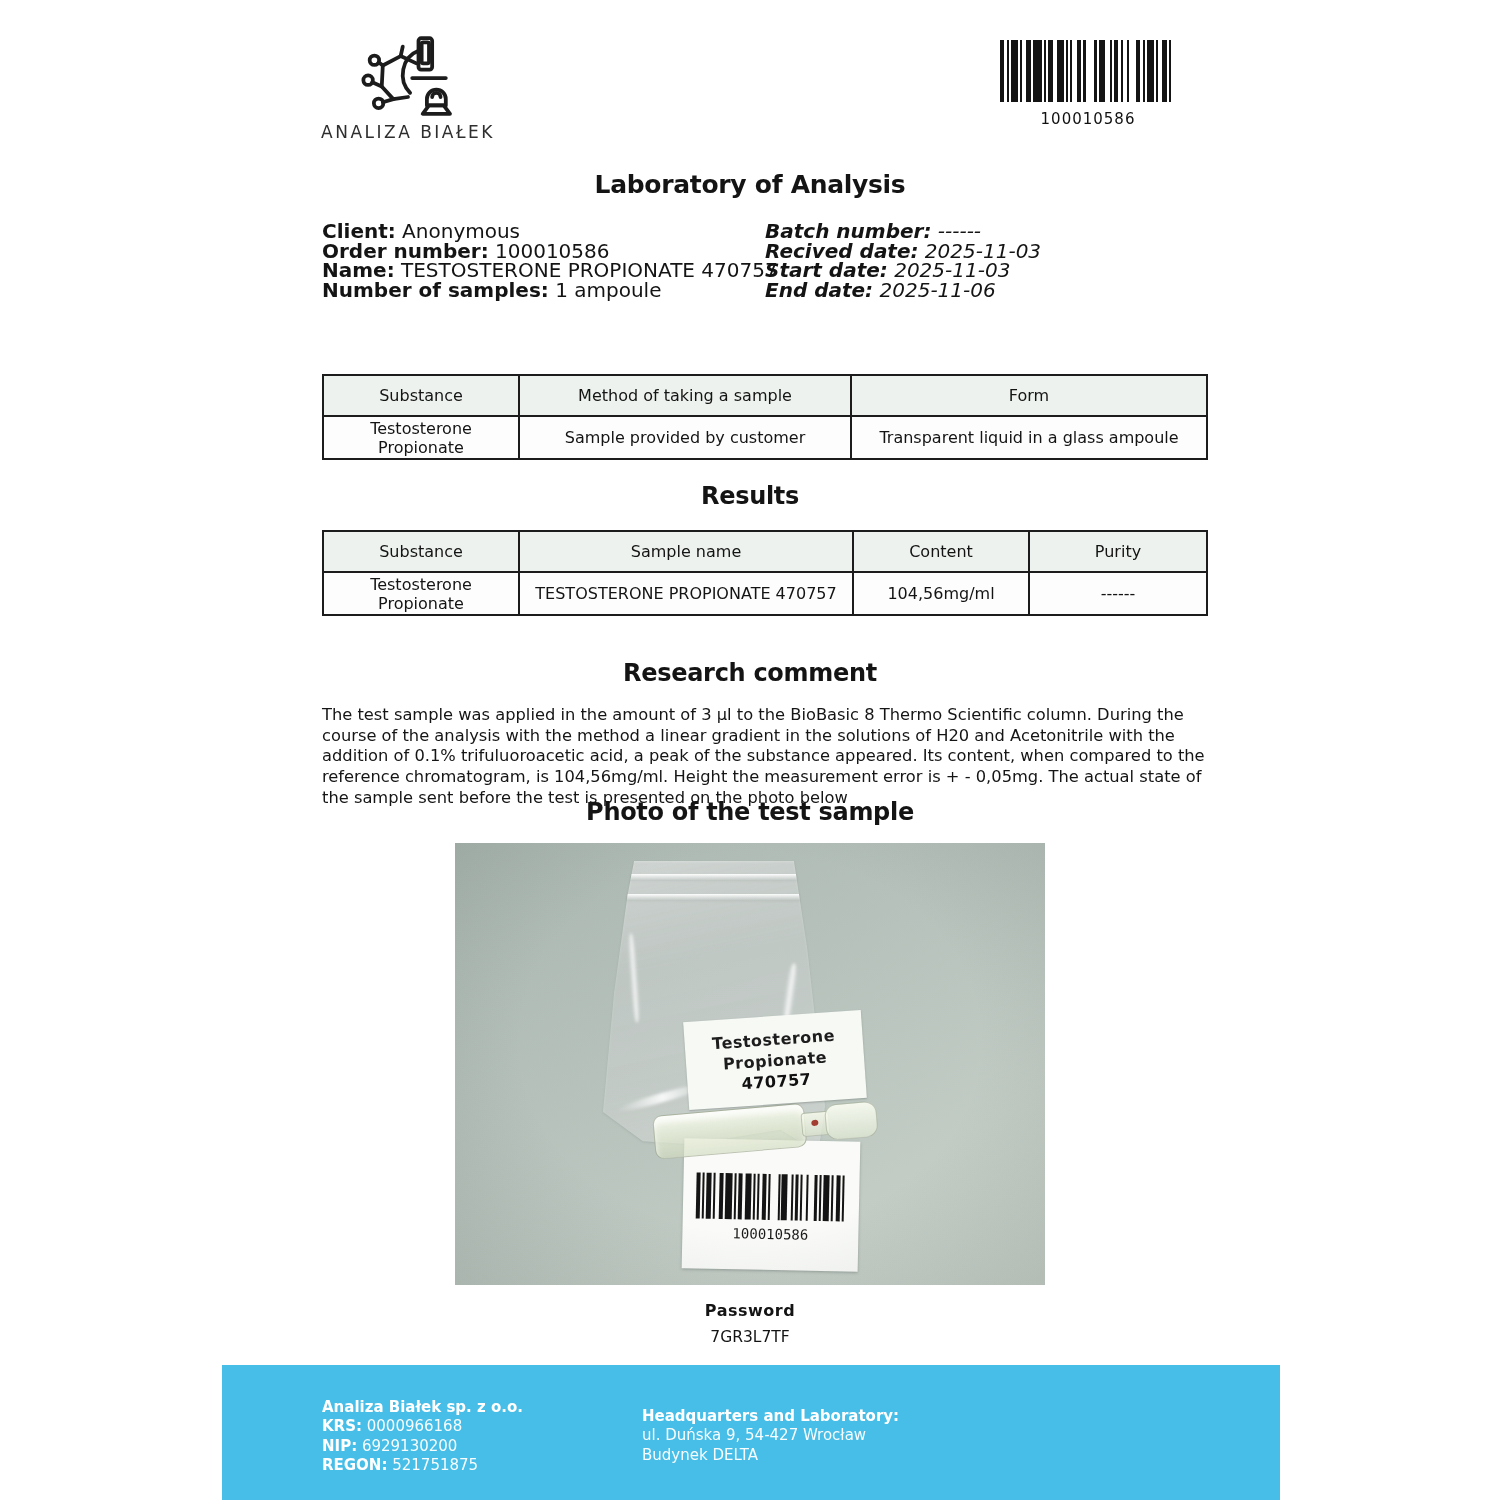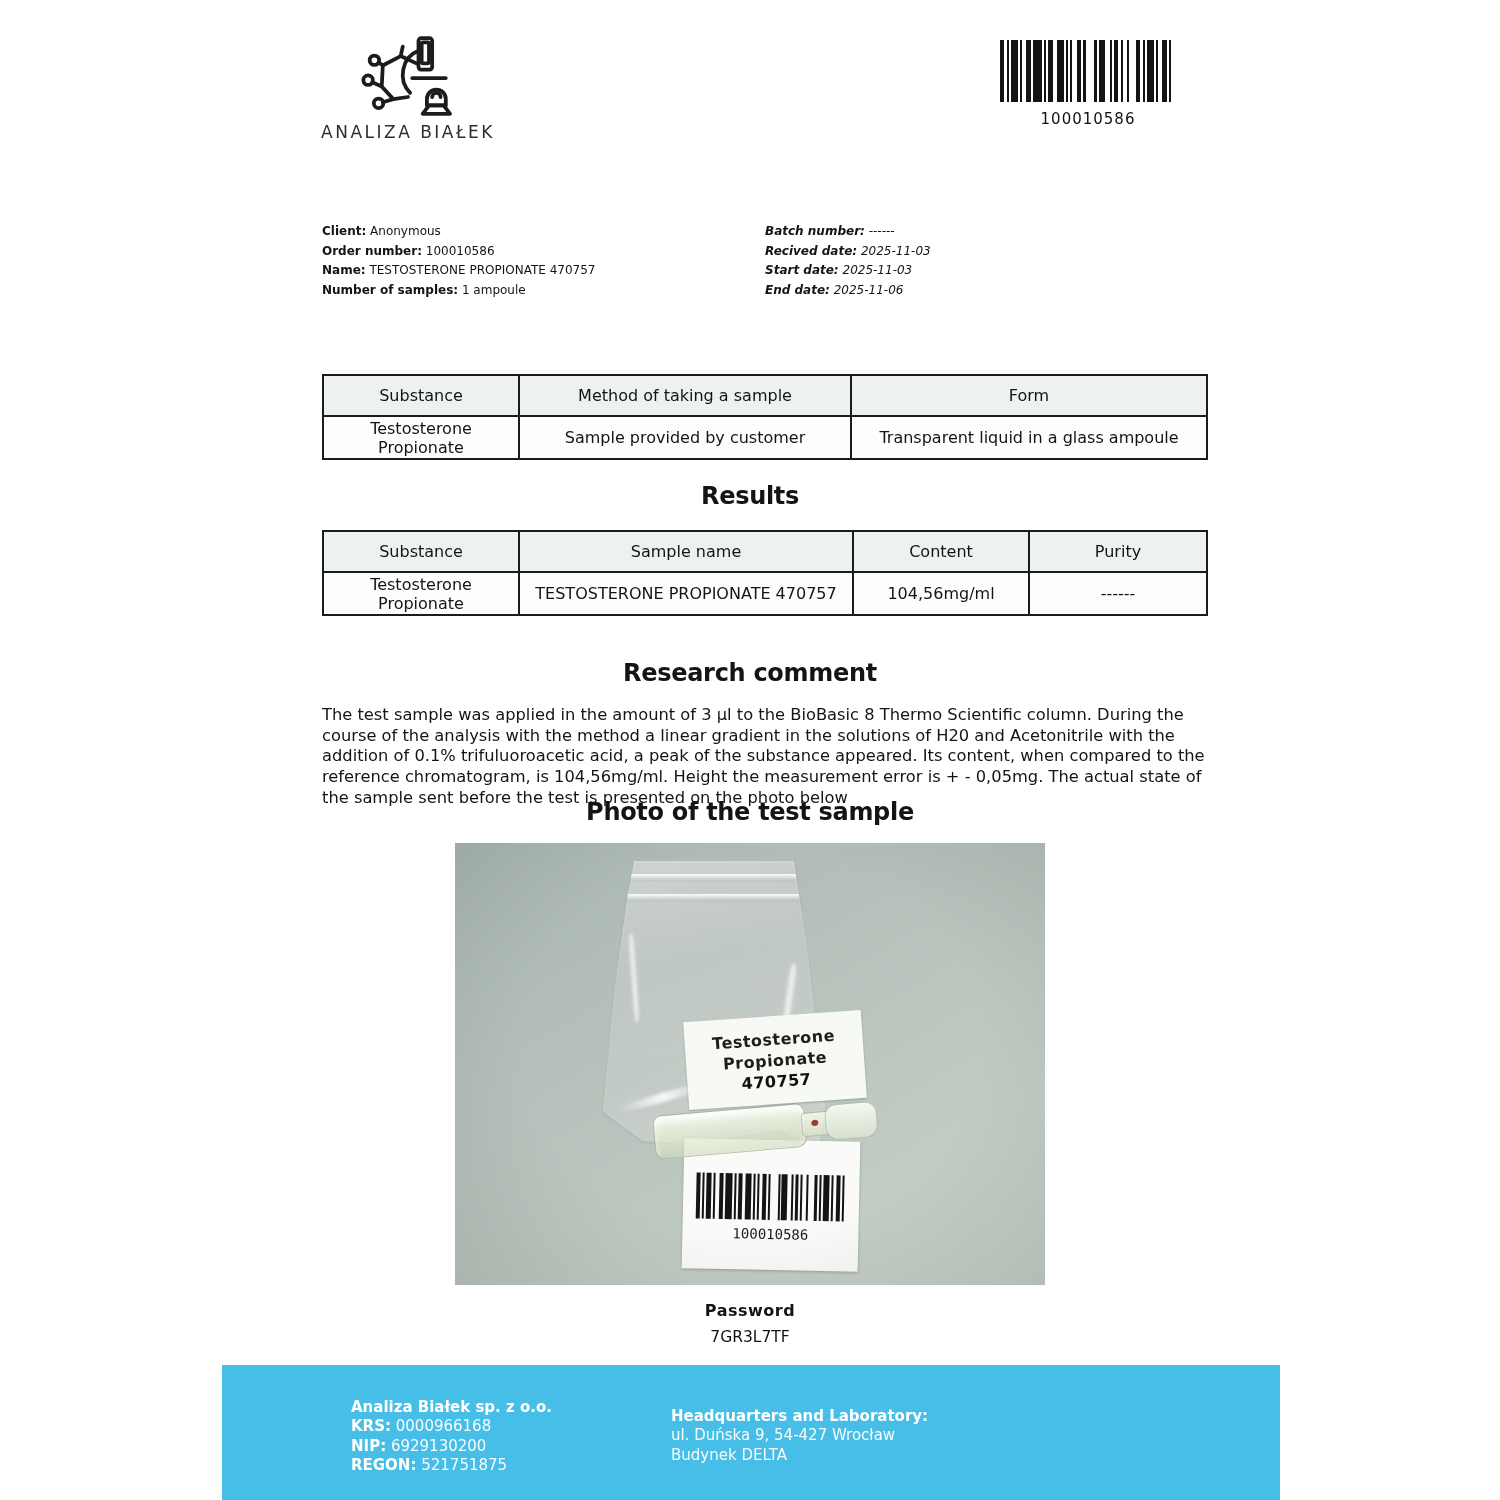--- a/index.html
+++ b/index.html
@@ -18,21 +18,21 @@
 
   
   .h-center{position:absolute;left:0;width:1500px;text-align:center;font-weight:bold;letter-spacing:-0.3px;}
   .doc-title{top:170px;font-size:25px;}
   .h-sample{top:326px;font-size:24px;}
   .h-results{top:482px;font-size:24px;}
   .h-comment{top:659px;font-size:24px;}
   .h-photo{top:798px;font-size:24px;}
 
   
-  .info-col{position:absolute;top:222px;font-size:12px;line-height:19.7px;white-space:nowrap;}
+  .info-col{position:absolute;top:222px;font-size:20px;line-height:19.7px;white-space:nowrap;}
   .info-left{left:322px;}
   .info-right{left:765px;font-style:italic;}
   .info-col b{font-weight:bold;}
 
   
   table.lab{position:absolute;left:322px;border-collapse:collapse;table-layout:fixed;width:884px;}
   .t-sample{top:374px;}
   .t-results{top:530px;}
   table.lab th,table.lab td{border:2px solid #1c1c1c;font-size:16px;font-weight:normal;text-align:center;padding:0 6px;overflow:hidden;}
   table.lab th{background:#edf2ee;height:39px;}
@@ -79,21 +79,21 @@
         transform:rotate(1.2deg);box-shadow:0 1px 3px rgba(90,100,95,.45);text-align:center;}
   .code-card .bars{margin:34px auto 0 auto;justify-content:center;}
   .code-card .num{margin-top:6px;font-family:"DejaVu Sans Mono",monospace;font-size:14px;color:#1a1a1a;}
 
   
   .pw-head{position:absolute;left:0;top:1301px;width:1500px;text-align:center;font-size:16px;font-weight:bold;letter-spacing:.5px;}
   .pw-val{position:absolute;left:0;top:1328px;width:1500px;text-align:center;font-size:15.5px;}
 
   
   .footer{position:absolute;left:222px;top:1365px;width:1058px;height:135px;background:#47bee7;color:#fff;}
-  .f-col{position:absolute;font-size:15px;line-height:19.3px;white-space:nowrap;margin-left:29px;}
+  .f-col{position:absolute;font-size:15px;line-height:19.3px;white-space:nowrap;}
   .f-col b{font-weight:bold;}
   .f1{left:100px;top:33px;}
   .f2{left:420px;top:42px;}
   .f3{left:768px;top:42px;}
   .f-val{color:rgba(255,255,255,.96);font-weight:normal;}
 </style>
 </head>
 <body>
 
 <div class="page">
@@ -172,20 +172,21 @@
         <div style="flex: 0 0 auto; height: 62px; width: 2.2px; background: rgb(20, 20, 20);"></div>
         <div style="flex: 0 0 auto; height: 62px; width: 4.4px; background: transparent;"></div>
         <div style="flex: 0 0 auto; height: 62px; width: 4.4px; background: rgb(20, 20, 20);"></div>
         <div style="flex: 0 0 auto; height: 62px; width: 2.2px; background: transparent;"></div>
         <div style="flex: 0 0 auto; height: 62px; width: 2.2px; background: rgb(20, 20, 20);"></div>
         <div style="flex: 0 0 auto; height: 62px; width: 2.2px; background: transparent;"></div>
       </div>
     <div class="num">100010586</div>
   </div>
 
+  <div class="h-center doc-title">Laboratory of Analysis</div>
 
   <div class="info-col info-left">
     <div><b>Client:</b> <span class="f-normal">Anonymous</span></div>
     <div><b>Order number:</b> <span>100010586</span></div>
     <div><b>Name:</b> <span>TESTOSTERONE PROPIONATE 470757</span></div>
     <div><b>Number of samples:</b> <span>1 ampoule</span></div>
   </div>
   <div class="info-col info-right">
     <div><b>Batch number:</b> <span>------</span></div>
     <div><b>Recived date:</b> <span>2025-11-03</span></div>

